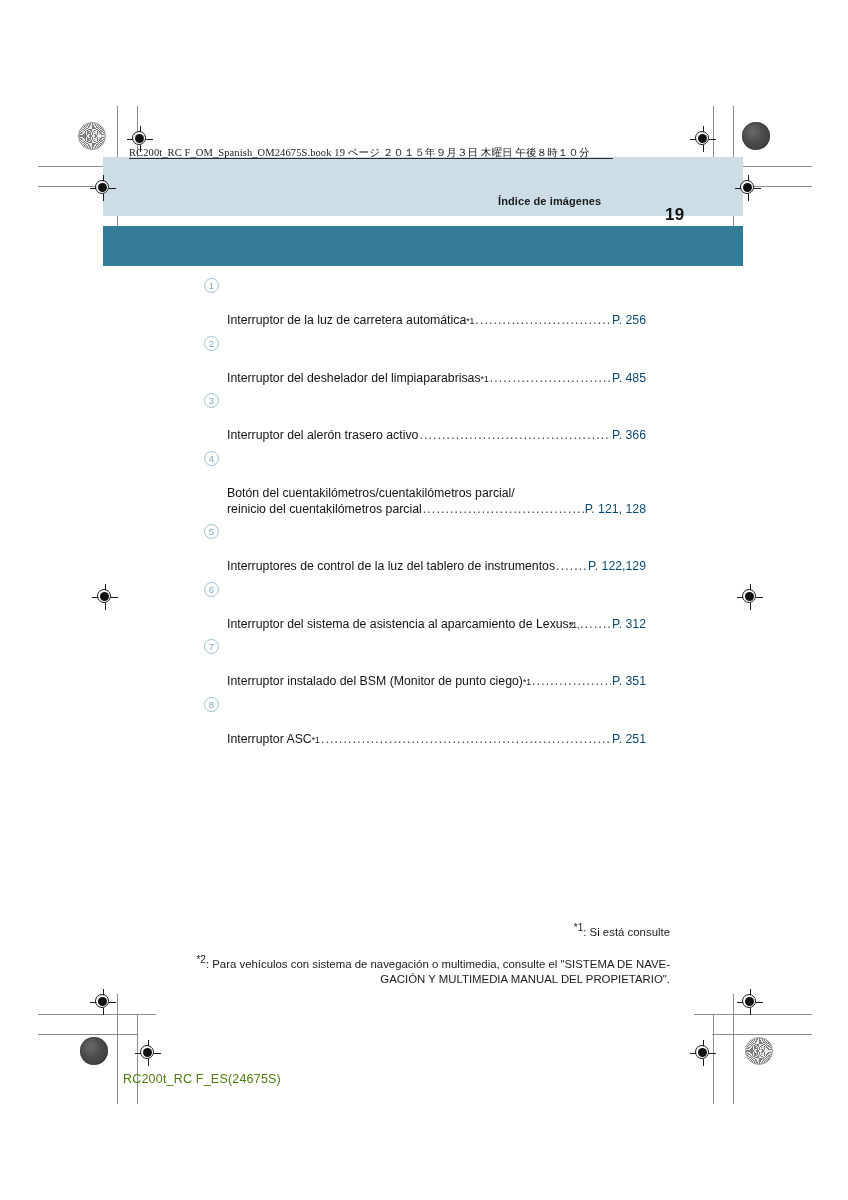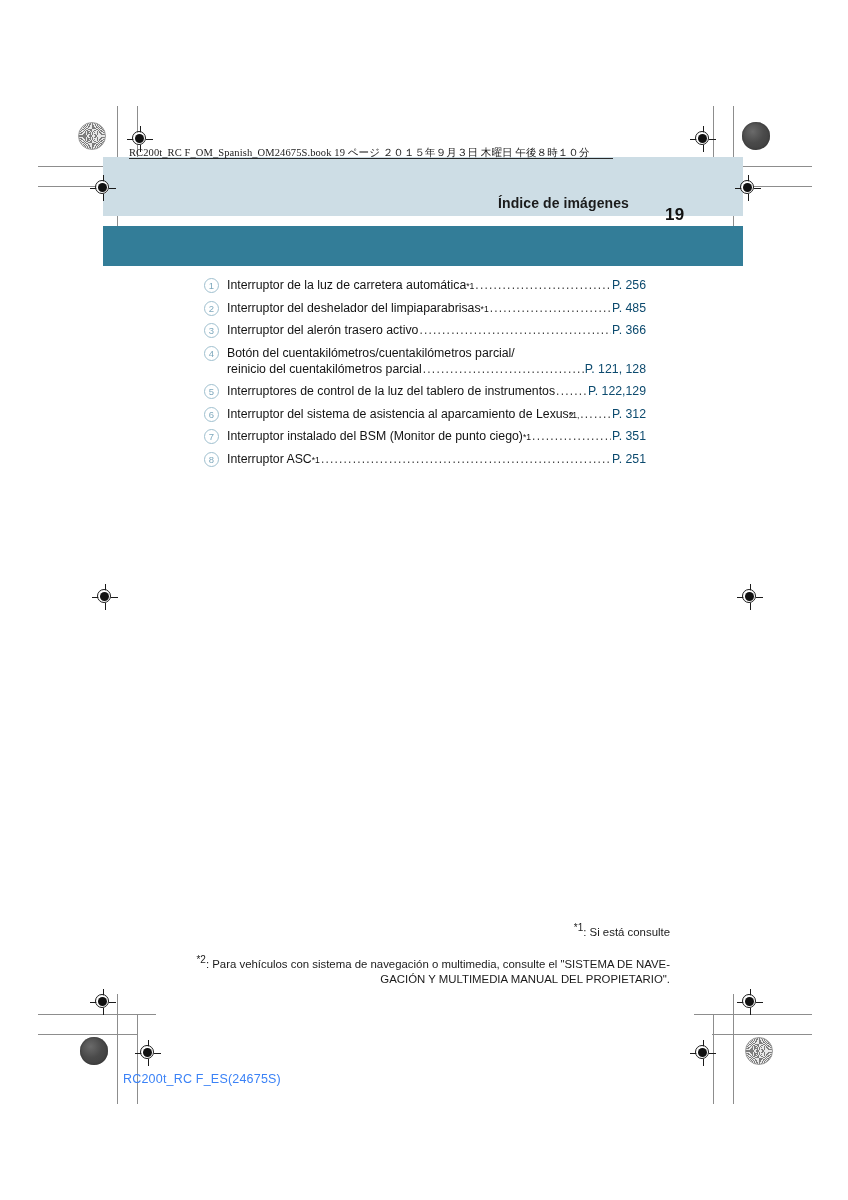--- a/index.html
+++ b/index.html
@@ -99,21 +99,21 @@
     position: absolute;
     background: #cddde5;
   }
   .band-teal {
     position: absolute;
     background: #337d98;
   }
 
   .header-title {
     position: absolute;
-    font-size: 14px;
+    font-size: 11px;
     font-weight: 700;
     color: #1b1b1b;
     letter-spacing: 0.1px;
     white-space: nowrap;
   }
   .header-pageno {
     position: absolute;
     font-size: 17px;
     font-weight: 700;
     color: #111111;
@@ -156,20 +156,21 @@
     min-width: 0;
   }
   .idx-line {
     display: flex;
     align-items: baseline;
     width: 100%;
   }
   .idx-text {
     white-space: nowrap;
     flex: 0 0 auto;
+    margin-top: 35px;
   }
   .idx-text2 {
     white-space: nowrap;
     flex: 0 0 auto;
   }
   .idx-leader {
     flex: 1 1 auto;
     overflow: hidden;
     white-space: nowrap;
     color: #3a3a3a;
@@ -211,21 +212,21 @@
   .fn-star {
     font-size: 10px;
     vertical-align: super;
     line-height: 0;
   }
 
   
   .footer-slug {
     position: absolute;
     font-size: 12.5px;
-    color: #3b82f6;
+    color: #4d7c0f;
     letter-spacing: 0.2px;
     white-space: nowrap;
   }
 </style>
 </head>
 <body>
 
 <div id="page">
 
   <div class="crop-line h" style="left:38px; top:186px; width:100px;"></div>

